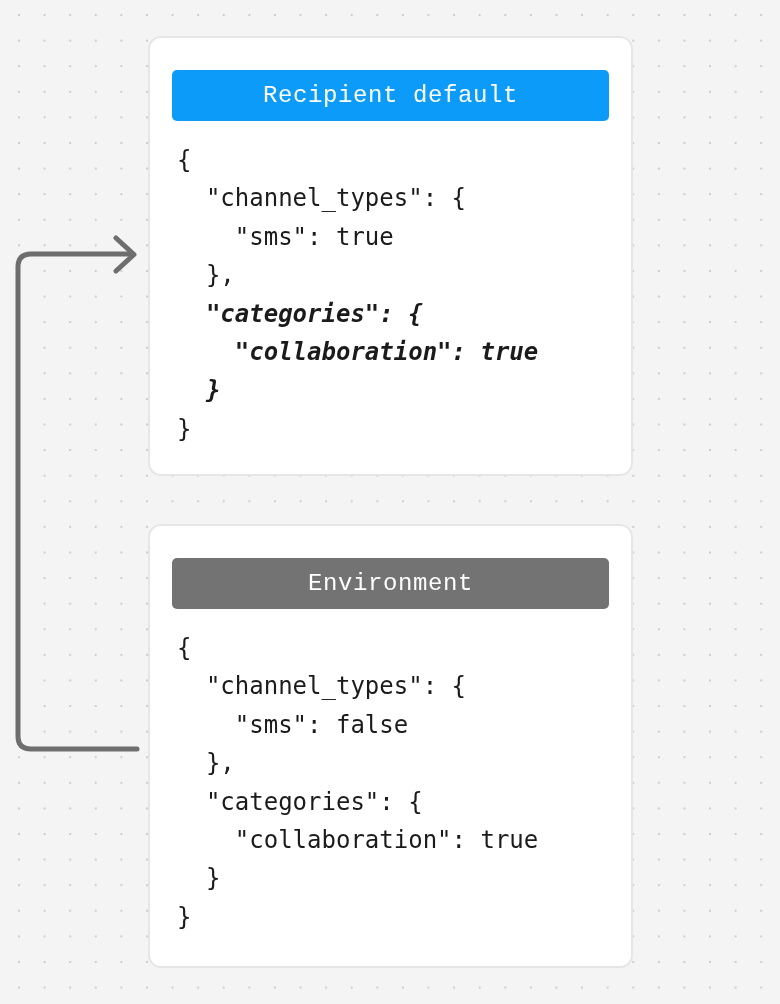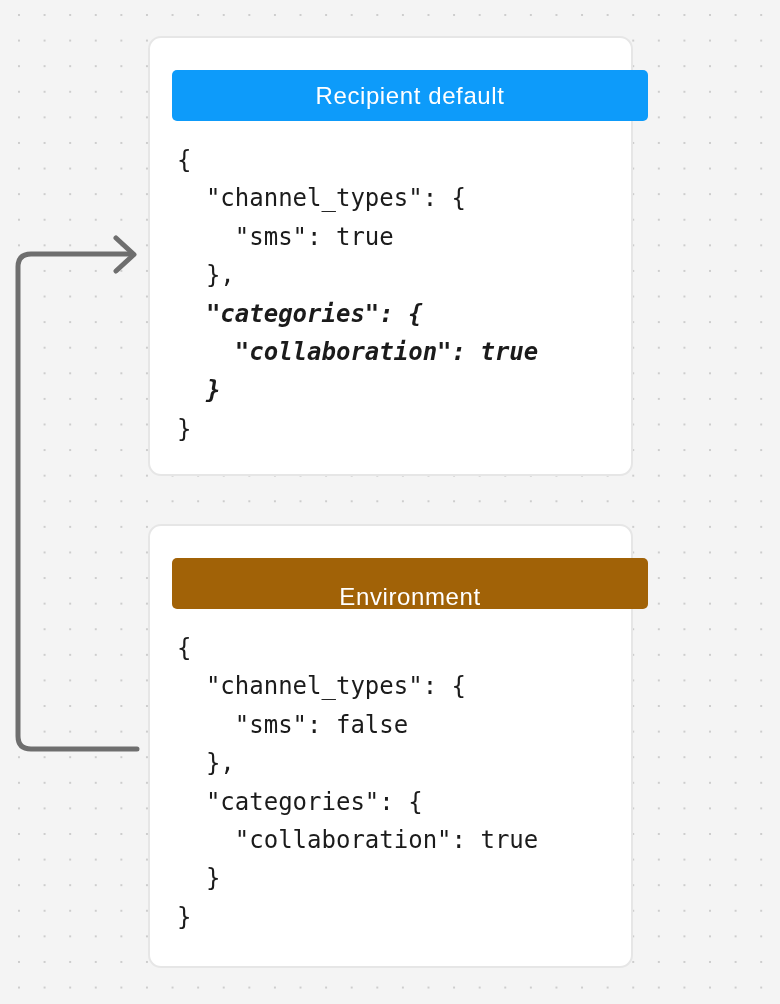--- a/index.html
+++ b/index.html
@@ -47,34 +47,34 @@
     border: 2px solid #e6e6e6;
     border-radius: 13px;
   }
   #card-recipient-default { top: 36px;  height: 440px; }
   #card-environment       { top: 524px; height: 444px; }
 
   .card-badge {
     position: absolute;
     left: 22px;
     top: 32px;
-    width: 476px;
+    width: 437px;
     height: 51px;
     border-radius: 5px;
     display: flex;
     align-items: center;
     justify-content: center;
     color: #ffffff;
-    font-family: Liberation Sans, sans-serif;
+    font-family: Liberation Mono, monospace;
     font-size: 24px;
     letter-spacing: 0.6px;
     line-height: 1;
   }
   .badge-blue  { background-color: #0d9bfa; }
-  .badge-green { background-color: #a16207; align-items: flex-end; }
+  .badge-green { background-color: #737373; }
 
   .code-block {
     position: absolute;
     left: 27px;
     top: 103px;
     margin: 0;
     padding: 0;
     color: #1b1b1b;
     font-family: "DejaVu Sans Mono", "Liberation Mono", monospace;
     font-size: 24px;

